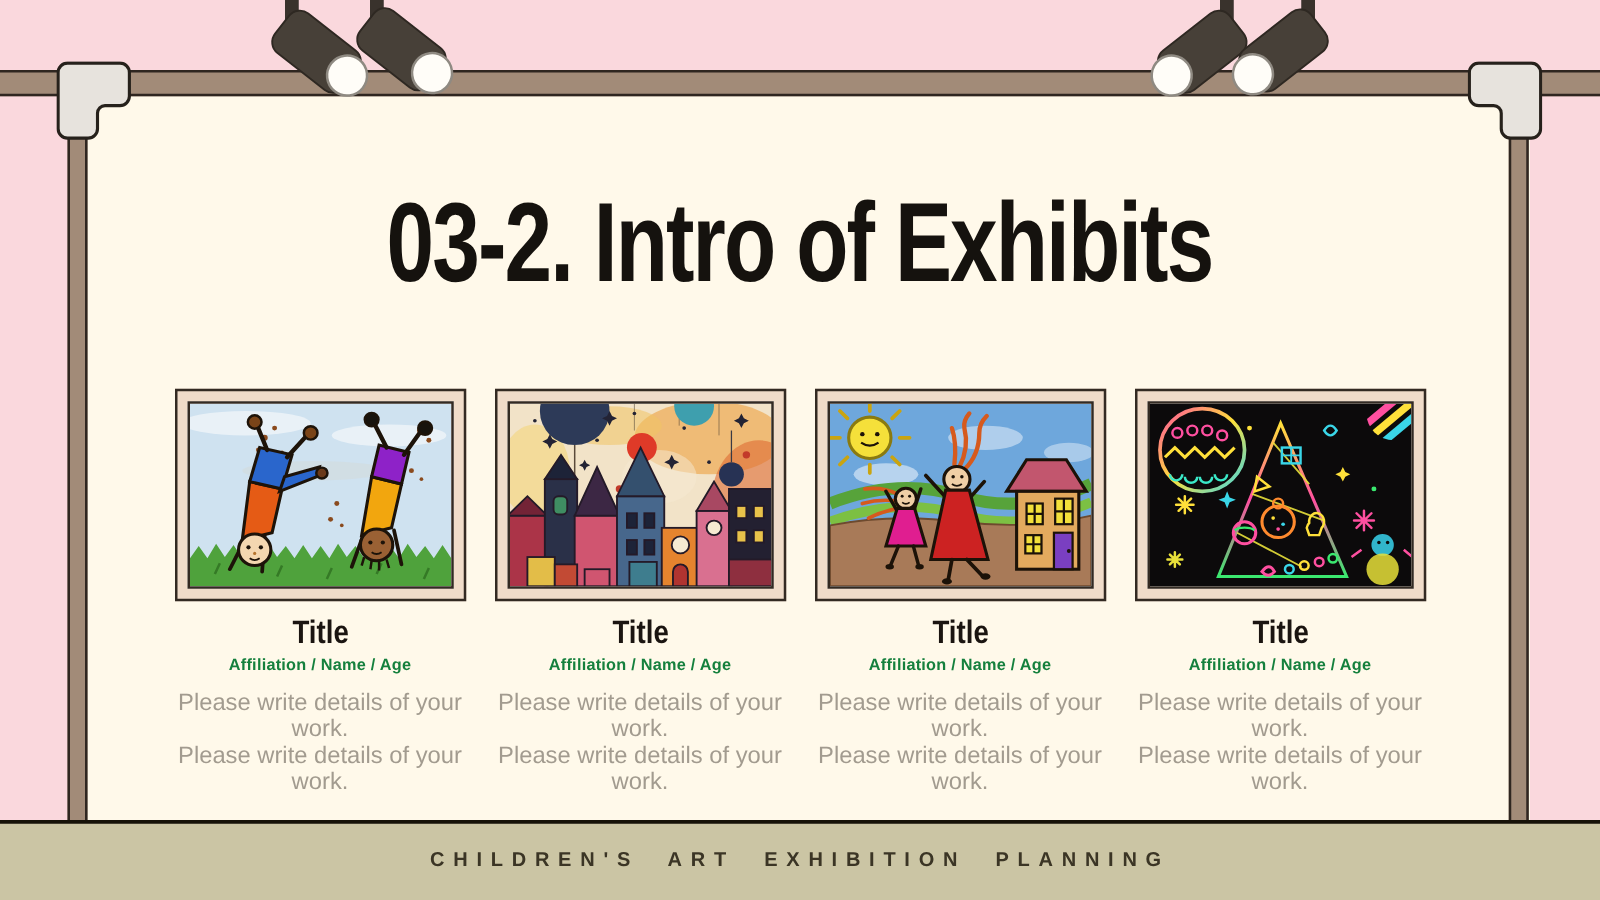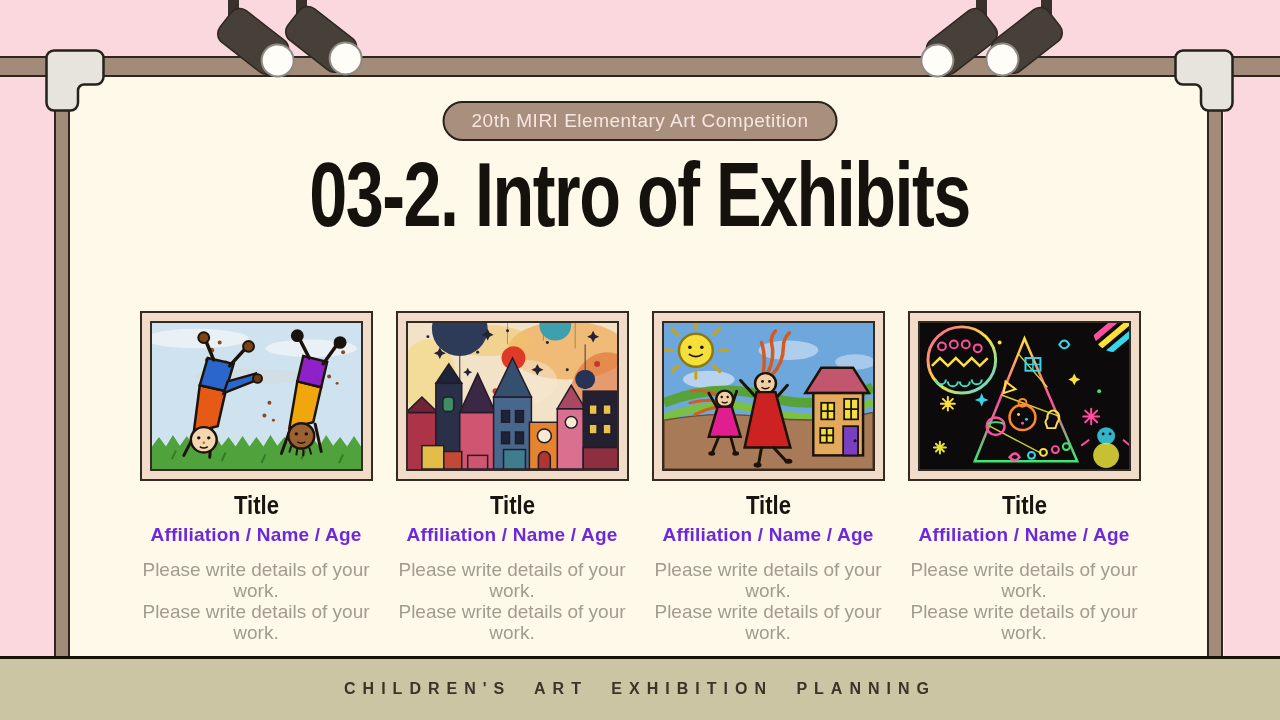--- a/index.html
+++ b/index.html
@@ -31,21 +31,21 @@
 
   
   .cards-row{position:absolute;left:70px;top:300px;width:1140px;display:flex;justify-content:center;gap:23px;z-index:5;margin-top:11px;}
   .card{width:233px;text-align:center;}
   .art-frame{box-sizing:border-box;width:233px;height:170px;background:#f0dcc9;
              border:2px solid #332a22;padding:8px;}
   .art-inner{box-sizing:border-box;width:100%;height:100%;border:2px solid #332a22;overflow:hidden;background:#fff;}
   .art-inner svg{display:block;width:100%;height:100%;}
   .card-title{margin-top:9px;font-size:26px;font-weight:700;color:#1b1511;}
   .card-title span{display:inline-block;transform:scaleX(0.85);}
-  .card-sub{margin-top:3px;font-size:19px;font-weight:700;color:#6d28d9;letter-spacing:.2px;}
+  .card-sub{margin-top:3px;font-size:13px;font-weight:700;color:#15803d;letter-spacing:.2px;}
   .card-details{margin-top:13px;font-size:19px;line-height:21px;color:#a29b8f;}
 
   
   .footer{position:absolute;left:0;bottom:0;width:1280px;height:64px;box-sizing:border-box;
           background:#cbc5a4;border-top:3px solid #171208;z-index:10;
           text-align:center;line-height:59px;font-size:16px;font-weight:700;color:#3b3525;
           letter-spacing:7px;word-spacing:12px;}
 </style>
 </head>
 <body>
@@ -86,21 +86,20 @@
     </g>
   </svg>
 
   <svg class="bracket bracket-tl" width="60" height="63" viewBox="0 0 60 63">
     <path d="M9,1.5 H51 A7.5,7.5 0 0 1 58.5,9 V28 A7.5,7.5 0 0 1 51,35.5 H39 A6,6 0 0 0 33,41.5 V54 A7.5,7.5 0 0 1 25.5,61.5 H9 A7.5,7.5 0 0 1 1.5,54 V9 A7.5,7.5 0 0 1 9,1.5 Z" fill="#e7e3dd" stroke="#26211b" stroke-width="2.5"></path>
   </svg>
   <svg class="bracket bracket-tr" width="60" height="63" viewBox="0 0 60 63">
     <path d="M9,1.5 H51 A7.5,7.5 0 0 1 58.5,9 V28 A7.5,7.5 0 0 1 51,35.5 H39 A6,6 0 0 0 33,41.5 V54 A7.5,7.5 0 0 1 25.5,61.5 H9 A7.5,7.5 0 0 1 1.5,54 V9 A7.5,7.5 0 0 1 9,1.5 Z" fill="#e7e3dd" stroke="#26211b" stroke-width="2.5"></path>
   </svg>
 
-  <div class="badge">20th MIRI Elementary Art Competition</div>
   <div class="title-wrap">
     <div class="main-title">03-2. Intro of Exhibits</div>
   </div>
 
   <div class="cards-row">
 
     <div class="card">
       <div class="art-frame">
         <div class="art-inner">
           <svg viewBox="0 0 210 150" preserveAspectRatio="none" aria-label="crayon drawing of two children doing cartwheels on grass">

